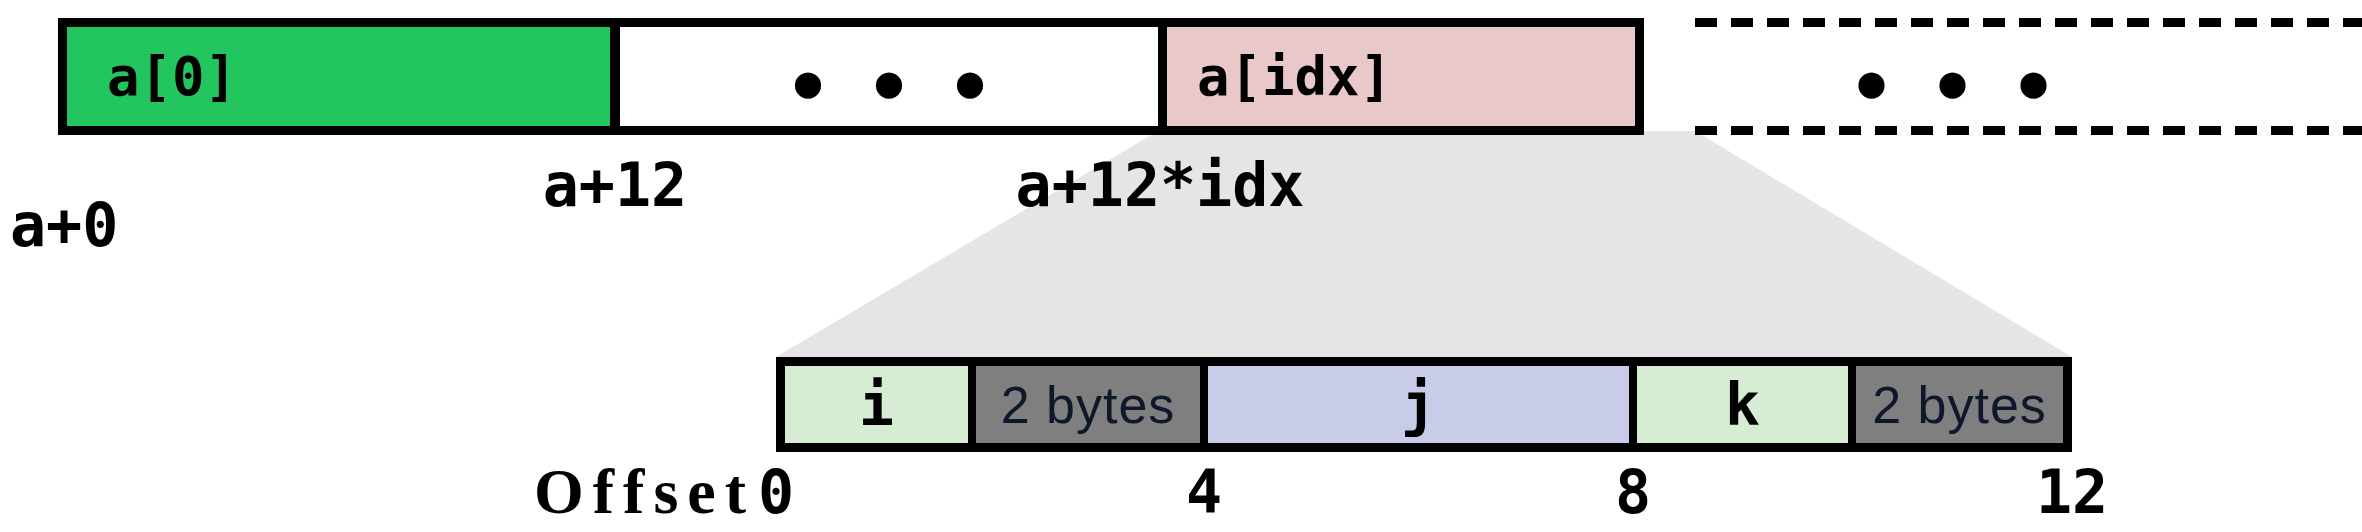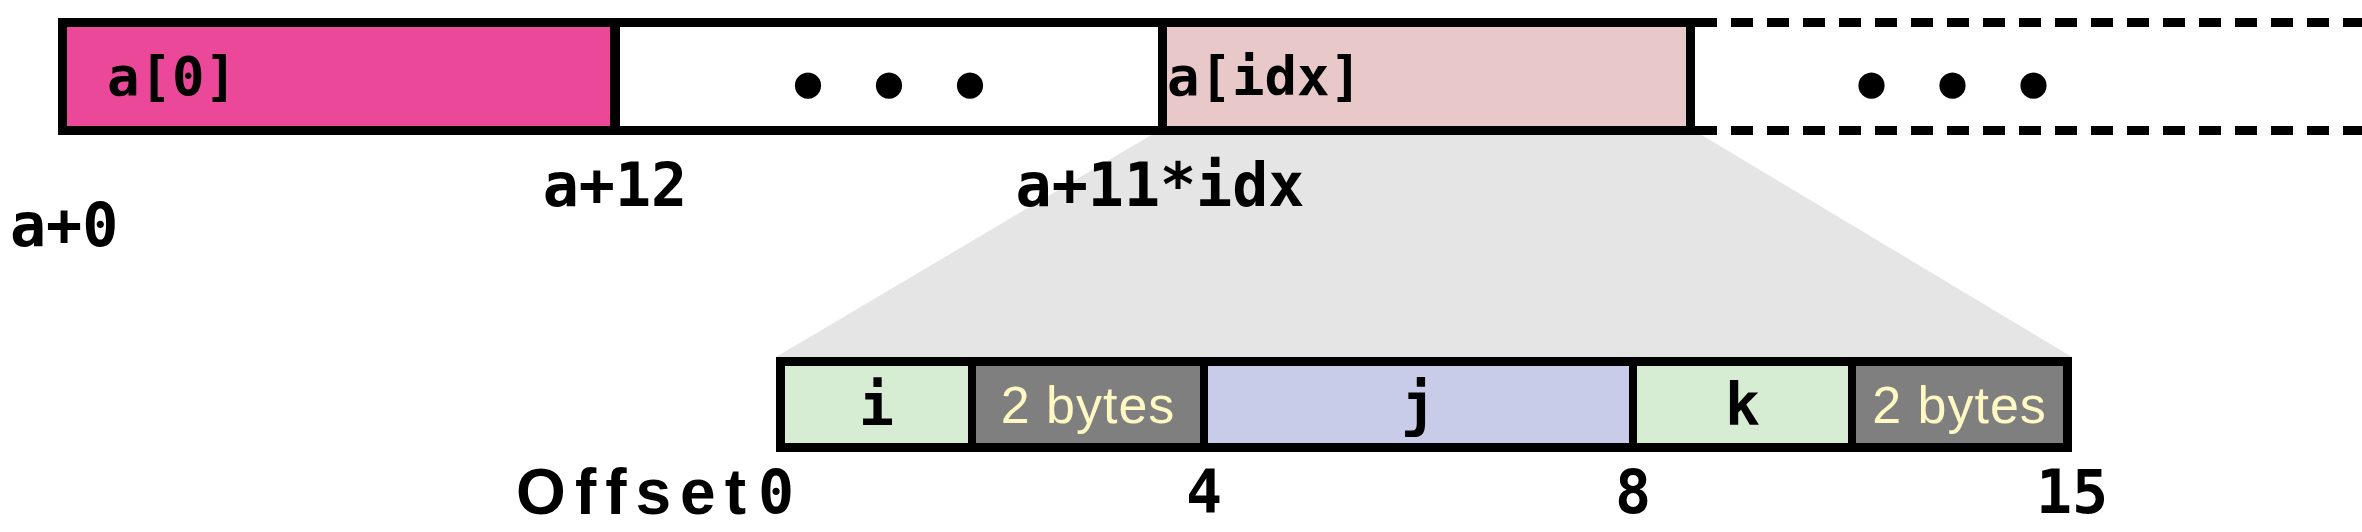--- a/index.html
+++ b/index.html
@@ -16,23 +16,23 @@
     background:var(--projection-gray,#e5e5e5);
     clip-path:polygon(382px 0, 919px 0, 1296px 226px, 0 226px);
   }
 
   
   .acell {
     position:absolute; top:18px; height:117px;
     border:9px solid var(--border-black,#000); box-sizing:border-box;
     display:flex; align-items:center;
   }
-  .acell.a0    { left:58px;   width:561px; background:#ec4899; padding-left:40px; }
+  .acell.a0    { left:58px;   width:561px; background:#22c55e; padding-left:40px; }
   .acell.dots1 { left:611px;  width:556px; background:#fff; justify-content:center; }
-  .acell.aidx  { left:1158px; width:537px; background:var(--highlight-pink,#e8c8c8); }
+  .acell.aidx  { left:1158px; width:486px; background:var(--highlight-pink,#e8c8c8); padding-left:30px; }
 
   .cell-label { font-size:54px; font-weight:bold; line-height:1; white-space:pre; }
 
   .dots-text {
     font-size:44px; font-weight:bold; line-height:1;
     word-spacing:28px; padding-top:10px; white-space:pre;
   }
 
   
   .dash-strip {
@@ -68,28 +68,28 @@
   }
   .sfield.f-i  { width:191px; border-right:8px solid var(--border-black,#000); background:var(--field-green,#d6edd4); }
   .sfield.pad1 { width:232px; border-right:8px solid var(--border-black,#000); background:var(--padding-gray,#7f7f7f); }
   .sfield.f-j  { width:429px; border-right:8px solid var(--border-black,#000); background:var(--field-purple,#c9cce9); }
   .sfield.f-k  { width:219px; border-right:8px solid var(--border-black,#000); background:var(--field-green,#d6edd4); }
   .sfield.pad2 { width:207px; background:var(--padding-gray,#7f7f7f); }
 
   .sfield-label { font-size:58px; font-weight:bold; line-height:1; }
   .pad-label {
     font-family:"Liberation Sans","DejaVu Sans",sans-serif;
-    font-size:52px; font-weight:400; color:#fef9c3; letter-spacing:1px; line-height:1; white-space:pre;
+    font-size:52px; font-weight:400; color:#0f172a; letter-spacing:1px; line-height:1; white-space:pre;
   }
 
   
   .offset-title {
     position:absolute; left:0; top:460px; width:755px; height:64px;
     display:flex; align-items:center; justify-content:flex-end;
-    font-family:Liberation Sans, sans-serif;
+    font-family:Liberation Serif, serif;
     font-size:64px; font-weight:bold; letter-spacing:9px; line-height:1; white-space:pre;
   }
   .otick {
     position:absolute; top:460px; height:64px;
     display:flex; align-items:center; transform:translateX(-50%);
     font-size:60px; font-weight:bold; line-height:1; white-space:pre;
   }
   .otick.t0  { left:776px; }
   .otick.t4  { left:1204px; }
   .otick.t8  { left:1633px; }
@@ -113,21 +113,21 @@
   </div>
 
   <div class="dash-strip top"></div>
   <div class="dash-strip bottom"></div>
   <div class="dash-dots">
     <span class="dots-text">● ● ●</span>
   </div>
 
   <div class="addr p0">a+0</div>
   <div class="addr p12">a+12</div>
-  <div class="addr pidx">a+11*idx</div>
+  <div class="addr pidx">a+12*idx</div>
 
   <div class="struct">
     <div class="sfield f-i">
       <span class="sfield-label">i</span>
     </div>
     <div class="sfield pad1">
       <span class="pad-label">2 bytes</span>
     </div>
     <div class="sfield f-j">
       <span class="sfield-label">j</span>
@@ -137,15 +137,15 @@
     </div>
     <div class="sfield pad2">
       <span class="pad-label">2 bytes</span>
     </div>
   </div>
 
   <div class="offset-title">Offset</div>
   <div class="otick t0">0</div>
   <div class="otick t4">4</div>
   <div class="otick t8">8</div>
-  <div class="otick t12">15</div>
+  <div class="otick t12">12</div>
 
 </div>
 
 </body></html>

